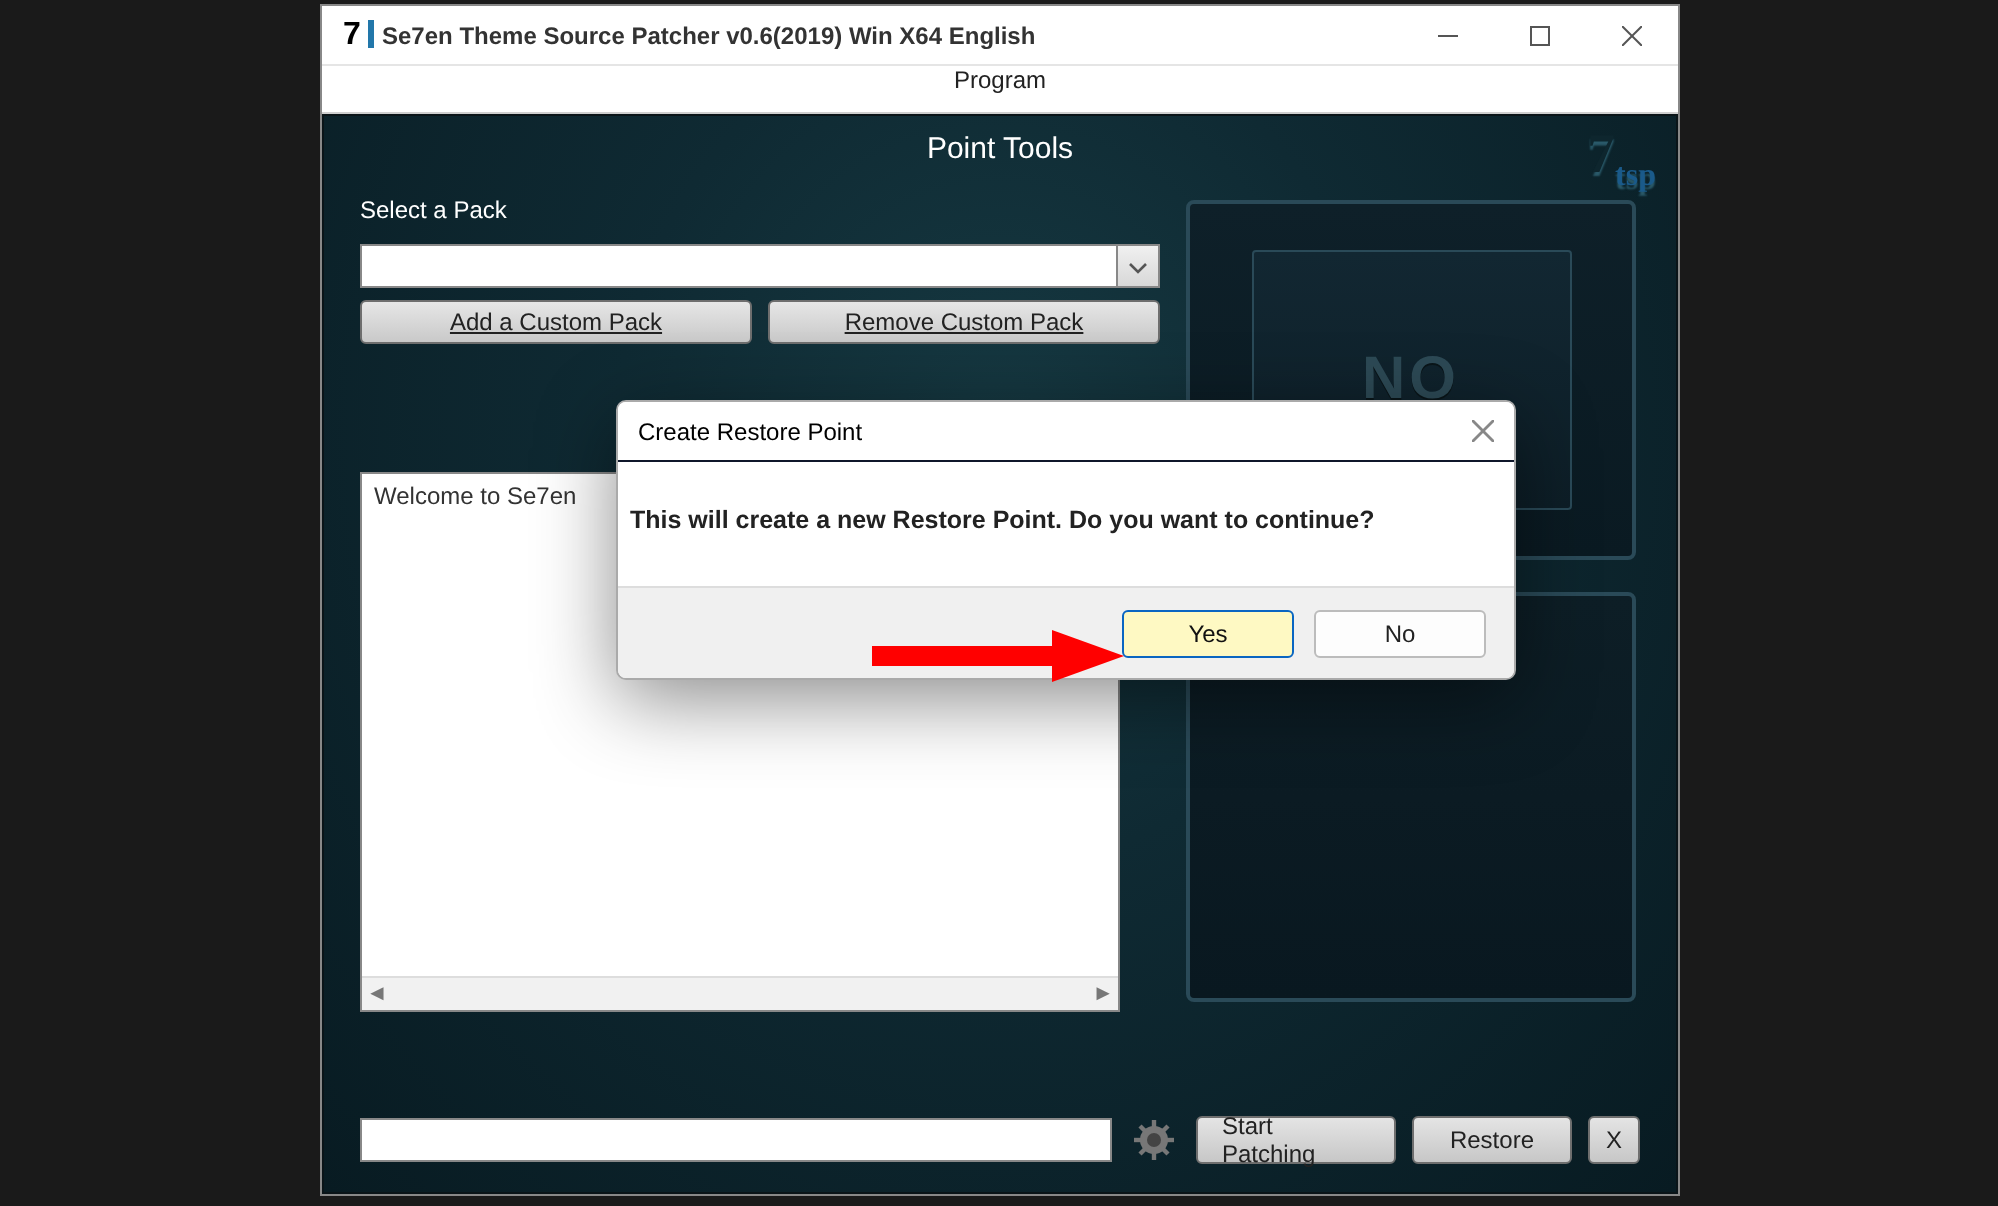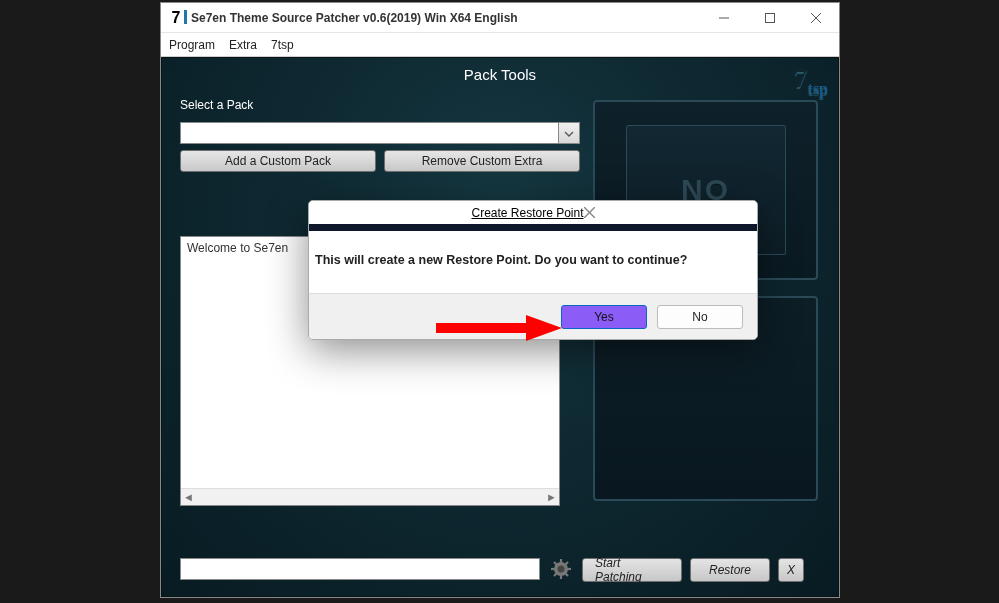--- a/index.html
+++ b/index.html
@@ -49,20 +49,21 @@
     .menubar {
       height: 24px;
       display: flex;
       align-items: center;
       gap: 14px;
       padding: 0 8px;
       background: #fff;
       border-bottom: 1px solid #cfcfcf;
       font-size: 12px;
       color: #222;
+      flex-direction: column;
     }
 
     .client {
       position: relative;
       height: calc(100% - 54px);
       background: radial-gradient(ellipse at 50% 30%, #163942 0%, #0f2a33 40%, #081b22 100%);
       border: 1px solid #0a1418;
     }
     .heading {
       text-align: center;
@@ -107,20 +108,21 @@
     .btn-row { display: flex; gap: 8px; margin-top: 6px; }
     .gbtn {
       flex: 1;
       height: 22px;
       background: linear-gradient(#e6e6e6,#c9c9c9);
       border: 1px solid #6e6e6e;
       border-radius: 3px;
       font-size: 12px; color: #222;
       display: flex; align-items: center; justify-content: center;
       cursor: default;
+      text-decoration: underline;
     }
 
     .logbox {
       position: absolute;
       left: 18px; top: 150px;
       width: 380px; height: 270px;
       background: #fff;
       border: 1px solid #888;
       margin-top: 28px;
     }
@@ -157,22 +159,22 @@
       position: absolute;
       right: 20px; top: 238px;
       width: 225px; height: 205px;
       background: linear-gradient(#0d1e26,#091820);
       border: 2px solid #2a4a58;
       border-radius: 4px;
     }
 
     .bottom-bar {
       position: absolute;
-      left: 18px; bottom: 14px; right: 34px;
-      display: flex; align-items: flex-start; gap: 8px; font-style: italic;
+      left: 18px; bottom: 14px; right: 18px;
+      display: flex; align-items: center; gap: 8px;
     }
     .status-field {
       flex: 1; height: 22px;
       background: #fff; border: 1px solid #888;
     }
     .gear-icon {
       width: 26px; height: 22px;
       display: flex; align-items: center; justify-content: center;
       color: #888; font-size: 18px;
     }
@@ -193,25 +195,24 @@
       width: 450px;
       background: #fff;
       border: 1px solid #aaa;
       border-radius: 5px;
       box-shadow: 0 10px 40px rgba(0,0,0,.45);
       overflow: hidden;
       font-size: 12px;
     }
     .dlg-title {
       height: 30px;
-      display: flex; align-items: center; justify-content: center;
+      display: flex; align-items: center; justify-content: space-between;
       padding: 0 10px;
       background: #fff;
-      border-bottom: 7px solid #0f172a;
-      text-decoration: underline;
+      border-bottom: 1px solid #0f172a;
     }
     .dlg-close { color: #888; font-size: 14px; cursor: default; }
     .dlg-body {
       padding: 22px 22px 26px 6px;
       font-weight: 600;
       color: #222;
       font-size: 12.5px;
     }
     .dlg-footer {
       background: #f0f0f0;
@@ -224,21 +225,21 @@
       width: 86px; height: 24px;
       border-radius: 3px;
       font-size: 12px;
       display: flex; align-items: center; justify-content: center;
       background: #fdfdfd;
       border: 1px solid #bcbcbc;
       color: #222;
     }
     .dlg-btn.primary {
       border: 1.5px solid #0a66c2;
-      background: #8b5cf6;
+      background: #fef9c3;
       color: #111;
     }
 
     .arrow {
       position: absolute;
       left: 432px; top: 315px;
       width: 130px; height: 26px;
       z-index: 5;
     }
   </style>
@@ -268,40 +269,40 @@
     </div>
   </div>
 
   <div class="menubar">
     <span>Program</span>
     <span>Extra</span>
     <span>7tsp</span>
   </div>
 
   <div class="client">
-    <div class="heading">Pack Tools</div>
+    <div class="heading">Point Tools</div>
     <div class="logo">
       <span>7</span><span class="tsp">tsp</span>
     </div>
 
     <div class="left-col">
       <div class="label">Select a Pack</div>
       <div class="pack-row">
         <div class="pack-select"></div>
         <div class="pack-dd-btn">
           <span>
             <svg width="10" height="6" viewBox="0 0 10 6">
                 <polyline points="1,1 5,5 9,1" fill="none" stroke="#555" stroke-width="1.3"></polyline>
               </svg>
           </span>
         </div>
       </div>
       <div class="btn-row">
         <div class="gbtn">Add a Custom Pack</div>
-        <div class="gbtn">Remove Custom Extra</div>
+        <div class="gbtn">Remove Custom Pack</div>
       </div>
     </div>
 
     <div class="logbox">
       <div class="content">Welcome to Se7en</div>
       <div class="scroll-h">
         <span>◄</span>
         <span>►</span>
       </div>
     </div>

